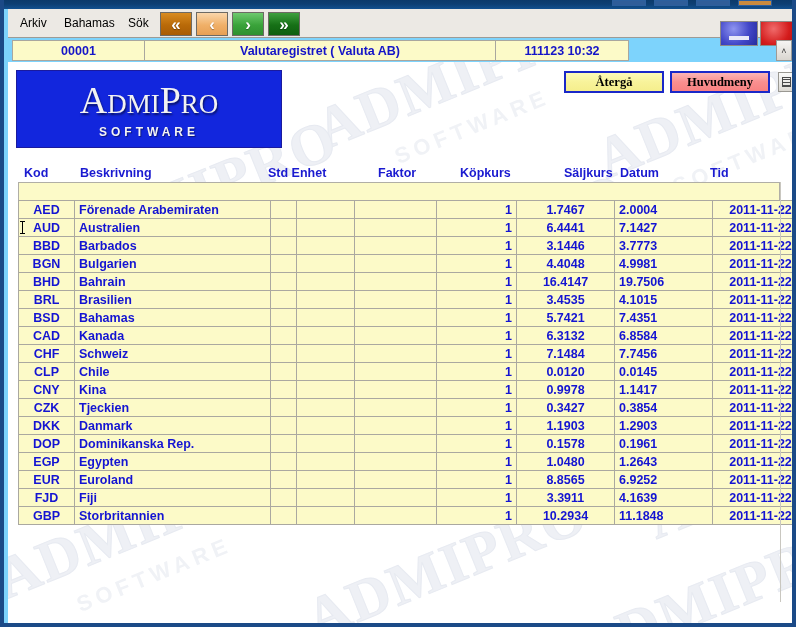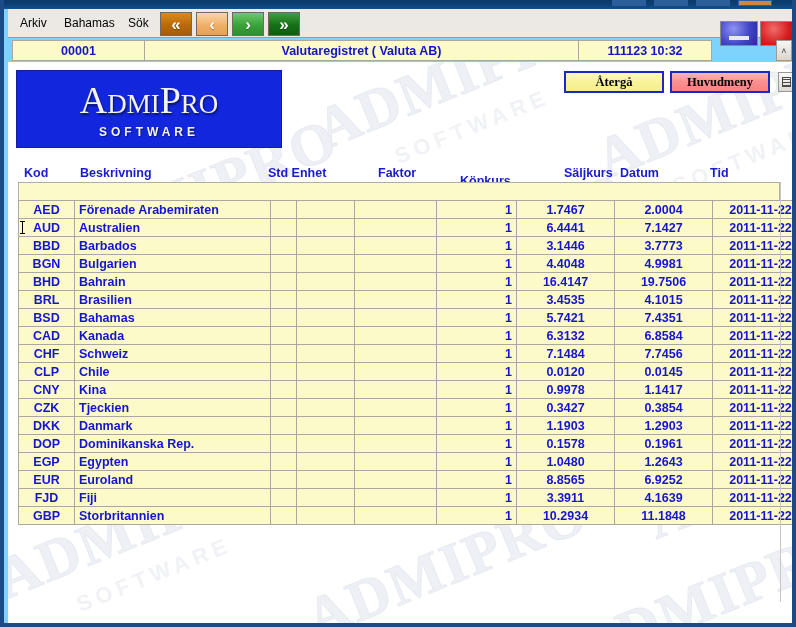--- a/index.html
+++ b/index.html
@@ -81,21 +81,21 @@
     height:4px; background:#e8e8f8;
   }
   #win-close {
     left: 752px;
     background: radial-gradient(circle at 35% 30%, #f06b6b 0%, #d41c1c 55%, #a50d0d 100%);
   }
 
   
   #header-bar {
     position: absolute; top: 40px; left: 8px;
-    width: 700px; height: 21px;
+    width: 617px; height: 21px;
     display: flex;
     border: 1px solid #a9a79f;
     background: #fcfac8;
   }
   .hdr-cell {
     background: #fcfac8;
     color: #1414c8;
     font-weight: bold;
     font-size: 12.5px;
     display: flex; align-items: center; justify-content: center;
@@ -265,21 +265,21 @@
     overflow: hidden;
     white-space: nowrap;
   }
   td.c-kod   { width: 56px;  text-align: center; }
   td.c-besk  { width: 196px; text-align: left; font-weight: normal; color: #111111; }
   td.c-std   { width: 26px; }
   td.c-enhet { width: 58px; }
   td.c-blank { width: 82px; }
   td.c-faktor{ width: 80px;  text-align: right; }
   td.c-kop   { width: 98px;  text-align: center; }
-  td.c-salj  { width: 98px;  text-align: center; }
+  td.c-salj  { width: 98px;  text-align: left; }
   td.c-datum { width: 96px;  text-align: center; color: #067206; }
 
   tr.selected td.c-kod {
     background: #fdf7a8;
     position: relative;
   }
   .caret {
     position: absolute; left: 3px; top: 2px;
     width: 1px; height: 13px; background: #000000;
   }
@@ -364,21 +364,21 @@
     <div class="action-btn" id="btn-huvudmeny">Huvudmeny</div>
     <div id="list-btn">
         <span class="glyph"></span>
       </div>
 
     <div id="col-headers">
       <div class="col-head" style="left:16px;">Kod</div>
       <div class="col-head" style="left:72px;">Beskrivning</div>
       <div class="col-head" style="left:260px;">Std Enhet</div>
       <div class="col-head" style="left:370px;">Faktor</div>
-      <div class="col-head" style="left:452px;margin-top:8px;">Köpkurs</div>
+      <div class="col-head" style="left:452px;">Köpkurs</div>
       <div class="col-head" style="left:556px;">Säljkurs</div>
       <div class="col-head" style="left:612px;">Datum</div>
       <div class="col-head" style="left:702px;">Tid</div>
     </div>
 
     <div id="grid-wrap">
       <div id="grid-topband"></div>
       <table id="grid">
         <tbody id="grid-body">
             <tr>

